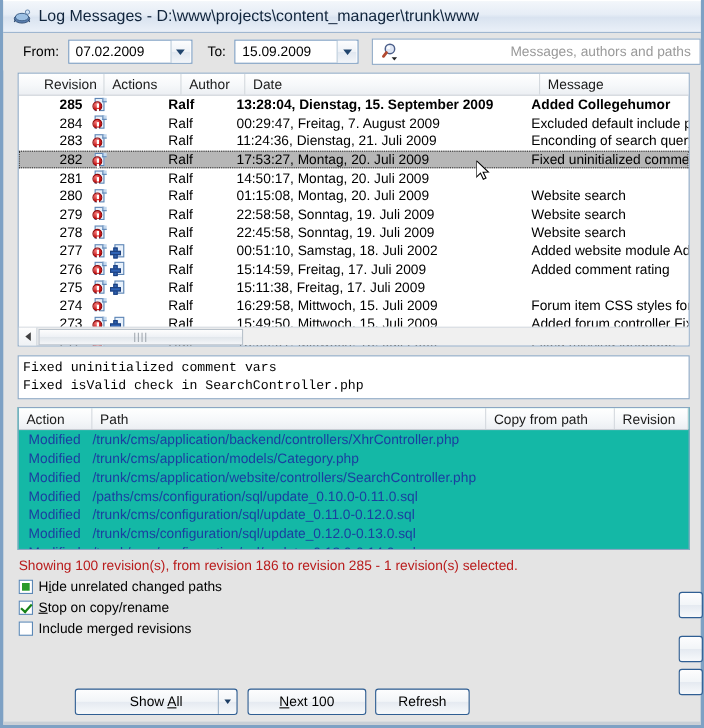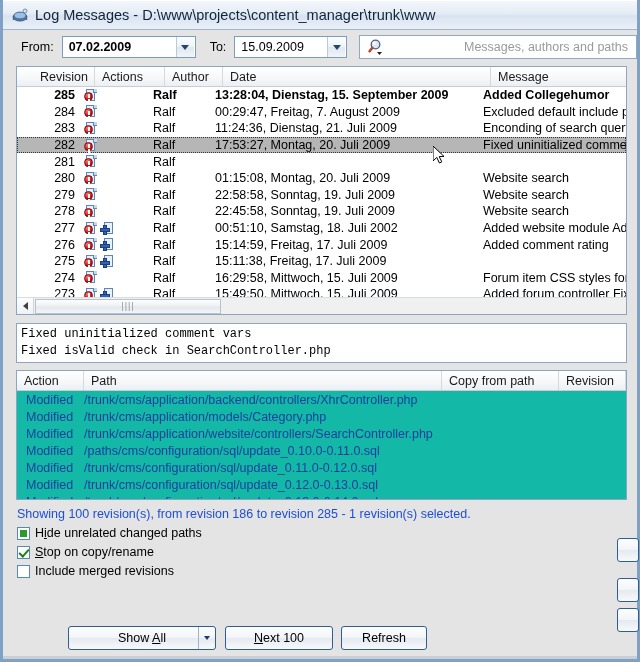--- a/index.html
+++ b/index.html
@@ -196,21 +196,21 @@
   }
   .prow {
     height:17px; display:flex; align-items:center;
     font-size:12.5px; color:#1a3fa0; white-space:nowrap;justify-content:flex-end;
   }
   .p-act { width:67px; flex:none; padding-left:9px; }
   .p-path { flex:1; }
 
   
   #status {
-    margin:7px 0 0 14px; font-size:12.5px; color:#1d4ed8;
+    margin:7px 0 0 14px; font-size:12.5px; color:#b91c1c;
   }
   .cbrow { display:flex; align-items:center; margin:5px 0 0 14px; font-size:12.5px; color:#000; }
   .cbox {
     width:13px; height:13px; flex:none; margin-right:5px;
     background:#fff; border:1px solid #5b87b5; position:relative;
   }
   .cbox.mixed::after {
     content:""; position:absolute; left:2px; top:2px; width:7px; height:7px;
     background:#2a9a2a;
   }
@@ -258,21 +258,21 @@
         <ellipse cx="9" cy="9.5" rx="6" ry="3.4" fill="#9cc0e4" stroke="#35567e" stroke-width="0.8"></ellipse>
         <circle cx="14" cy="5" r="2" fill="#cfe3f7" stroke="#4a6e99" stroke-width="0.7"></circle>
         <path d="M3 12 l-1 2 M15 12 l1 2" stroke="#2c4a70" stroke-width="1"></path>
       </svg>
     </span>
     <span class="title-text">Log Messages - D:\www\projects\content_manager\trunk\www</span>
   </div>
 
   <div id="filterbar">
     <span class="lbl">From:</span>
-    <div class="combo" style="width:134px;font-weight:bold;">
+    <div class="combo" style="width:113px;">
       <span class="val">07.02.2009</span>
       <span class="arrowbtn">
           <span class="caret-dn"></span>
         </span>
     </div>
     <span class="lbl" style="margin-left:14px;">To:</span>
     <div class="combo" style="width:113px;">
       <span class="val">15.09.2009</span>
       <span class="arrowbtn">
           <span class="caret-dn"></span>
@@ -355,20 +355,21 @@
         <div class="row">
           <span class="c-rev">281</span>
           <span class="c-act">
             <span class="ic-doc">
               <span class="pg"></span>
               <span class="fold"></span>
               <span class="bang"></span>
             </span>
           </span>
           <span class="c-aut">Ralf</span>
+          <span class="c-dat">14:50:17, Montag, 20. Juli 2009</span>
           <span class="c-msg"></span>
         </div>
         <div class="row">
           <span class="c-rev">280</span>
           <span class="c-act">
             <span class="ic-doc">
               <span class="pg"></span>
               <span class="fold"></span>
               <span class="bang"></span>
             </span>

